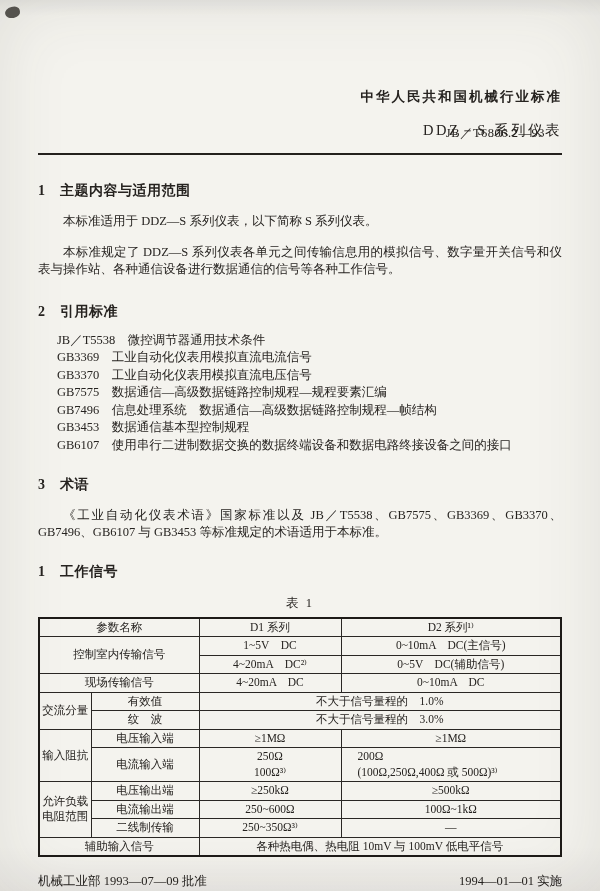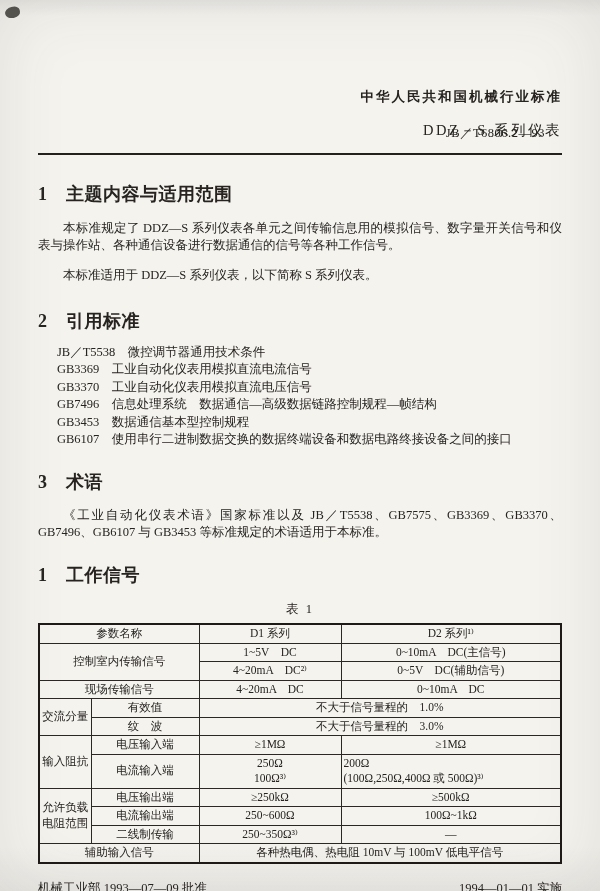--- a/index.html
+++ b/index.html
@@ -14,38 +14,38 @@
     border-radius:50% 40% 45% 50%;opacity:.9;transform:rotate(-12deg);}
   .content{position:absolute;left:38px;right:38px;top:0;bottom:0;}
 
   .title-block{margin-top:88px;text-align:right;position:relative;}
   .t1{font-size:13.5px;font-weight:bold;letter-spacing:2px;}
   .t2{font-size:14.5px;margin-top:15px;letter-spacing:2.5px;}
   .t3{font-size:13.5px;margin-top:7px;letter-spacing:5px;}
   .std-no{position:absolute;right:17px;bottom:-2px;font-size:12.5px;letter-spacing:.5px;}
   .rule{margin-top:13px;border-top:2px solid #24211d;}
 
-  .sec-h{font-weight:bold;font-size:18px;letter-spacing:.5px;}
+  .sec-h{font-weight:bold;font-size:14px;letter-spacing:.5px;}
   .mt-s1{margin-top:27px;}
   .mt-s2{margin-top:25px;}
   .mt-s3{margin-top:21px;}
   .mt-s4{margin-top:22px;}
   .body-p{font-size:12.5px;line-height:17px;text-indent:2em;text-align:justify;}
   .p-first{margin-top:14px;}
   .p-alone{margin-top:13px;}
   .std-list{margin-top:11px;padding-left:19px;font-size:12.5px;line-height:17.6px;}
   .std-item{white-space:nowrap;}
 
   .tbl-caption{text-align:center;font-size:12.5px;margin-top:14px;letter-spacing:2px;}
   table.sig-table{width:100%;border-collapse:collapse;margin-top:5px;font-size:11.5px;
     table-layout:fixed;border:2px solid #1d1a17;}
   .sig-table td{border:1px solid #2a2724;padding:1px 2px;text-align:center;
     line-height:15.5px;vertical-align:middle;}
   .sig-table td.hd{font-weight:normal;}
-  .sig-table td.ta-l{text-align:left;padding-left:2px;}
+  .sig-table td.ta-l{text-align:left;padding-left:16px;}
   .cg{width:52px;}.cs{width:108px;}.c1{width:142px;}
 
   .footer{display:flex;justify-content:space-between;margin-top:16px;font-size:12.5px;}
 </style>
 </head>
 <body>
 
 <div class="page">
   <div class="corner-mark"></div>
 
@@ -53,30 +53,31 @@
 
     <header class="title-block">
       <div class="t1">中华人民共和国机械行业标准</div>
       <div class="t2">DDZ－S 系列仪表</div>
       <div class="std-no">JB／T6806.2—93</div>
     </header>
     <div class="rule"></div>
 
     <section>
       <div class="sec-h mt-s1">1　主题内容与适用范围</div>
+      <p class="body-p">本标准适用于 DDZ—S 系列仪表，以下简称 S 系列仪表。</p>
       <p class="body-p p-first">本标准规定了 DDZ—S 系列仪表各单元之间传输信息用的模拟信号、数字量开关信号和仪表与操作站、各种通信设备进行数据通信的信号等各种工作信号。</p>
-      <p class="body-p">本标准适用于 DDZ—S 系列仪表，以下简称 S 系列仪表。</p>
     </section>
 
     <section>
       <div class="sec-h mt-s2">2　引用标准</div>
       <div class="std-list">
         <div class="std-item">JB／T5538　微控调节器通用技术条件</div>
         <div class="std-item">GB3369　工业自动化仪表用模拟直流电流信号</div>
         <div class="std-item">GB3370　工业自动化仪表用模拟直流电压信号</div>
+        <div class="std-item">GB7575　数据通信—高级数据链路控制规程—规程要素汇编</div>
         <div class="std-item">GB7496　信息处理系统　数据通信—高级数据链路控制规程—帧结构</div>
         <div class="std-item">GB3453　数据通信基本型控制规程</div>
         <div class="std-item">GB6107　使用串行二进制数据交换的数据终端设备和数据电路终接设备之间的接口</div>
       </div>
     </section>
 
     <section>
       <div class="sec-h mt-s3">3　术语</div>
       <p class="body-p p-alone">《工业自动化仪表术语》国家标准以及 JB／T5538、GB7575、GB3369、GB3370、GB7496、GB6107 与 GB3453 等标准规定的术语适用于本标准。</p>
     </section>

